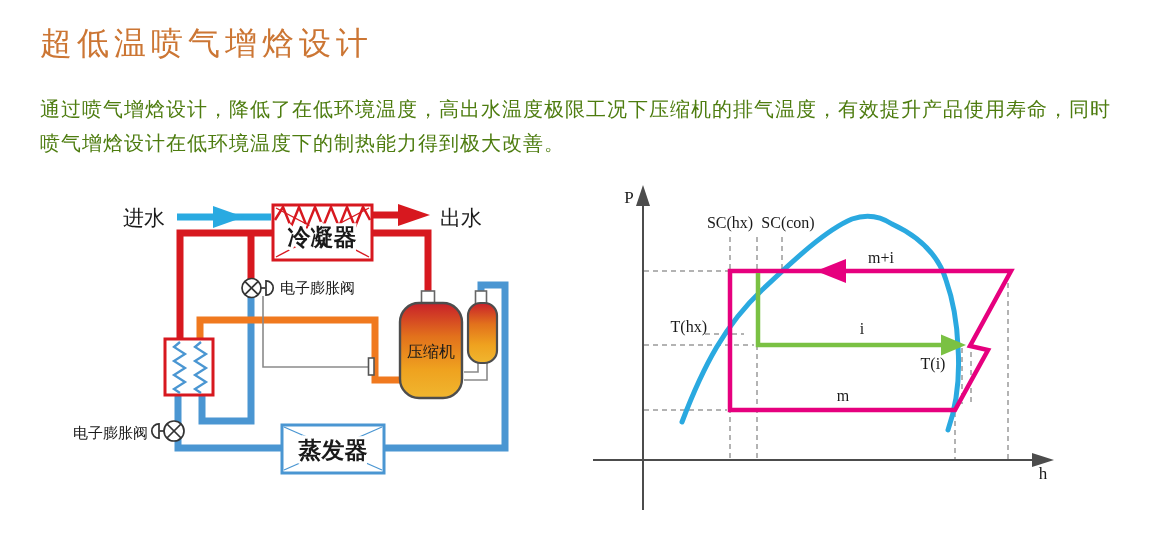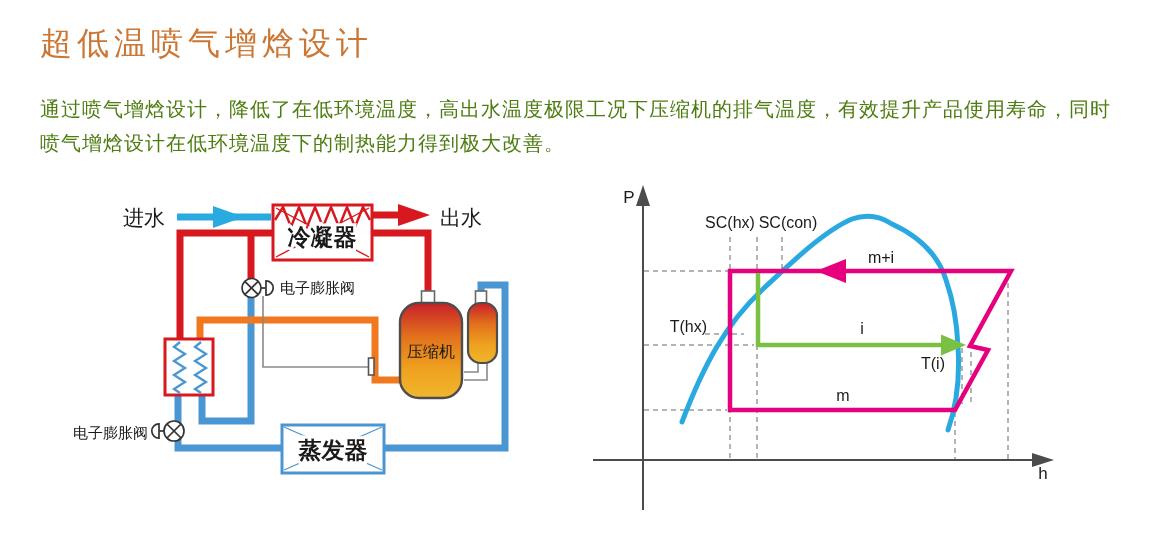--- a/index.html
+++ b/index.html
@@ -1,17 +1,17 @@
 <!DOCTYPE html>
 <html><head>
 <meta charset="utf-8">
 <style>
   html,body{margin:0;padding:0;background:#fff;}
   .canvas{position:relative;width:1150px;height:536px;background:#fff;overflow:hidden;
-          font-family:Liberation Sans, sans-serif;}
+          font-family:Liberation Serif, serif;}
   .page-title{position:absolute;left:40px;top:22px;font-size:32px;letter-spacing:5px;
               color:#cc7634;white-space:nowrap;}
   .page-desc{position:absolute;left:40px;top:92px;width:1085px;font-size:20px;line-height:34px;
              letter-spacing:1px;color:#4d7c0f;white-space:pre-line;}
   svg{position:absolute;left:0;top:0;}
   .pipe{fill:none;stroke-linejoin:miter;stroke-width:7px;}
   .p-red{stroke:#d7181f;}
   .p-blue{stroke:#4a96d2;}
   .p-cyan{stroke:#29aae1;}
   .p-orange{stroke:#f0791f;}

